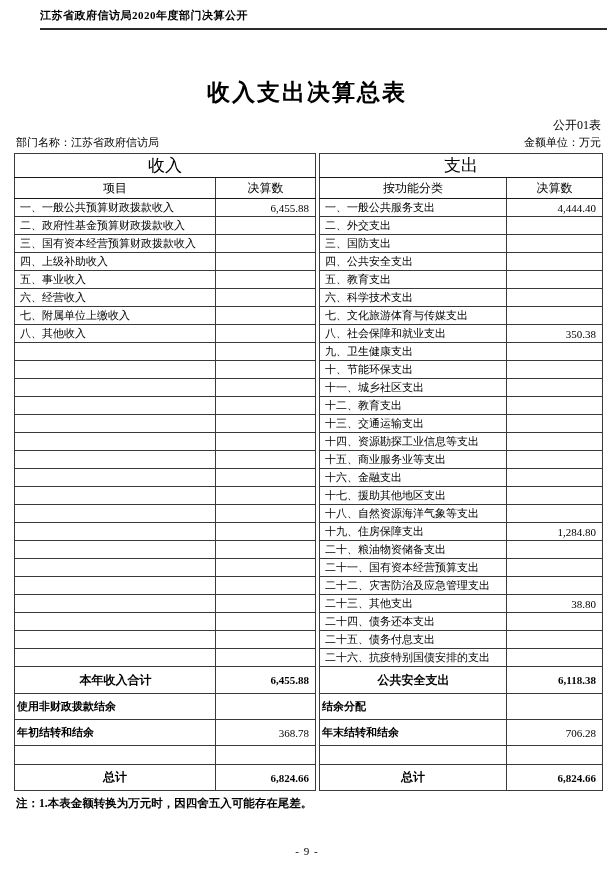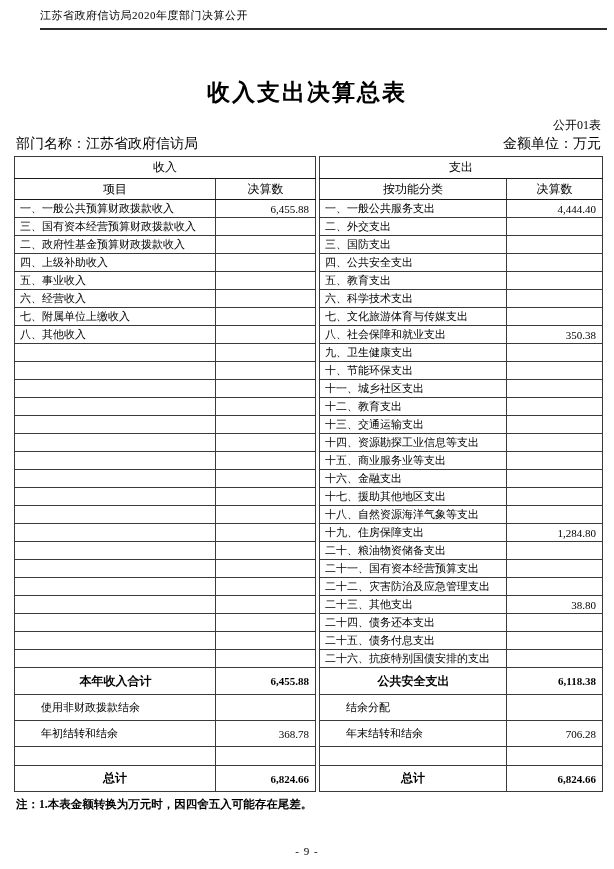--- a/index.html
+++ b/index.html
@@ -10,40 +10,40 @@
     font-family:"Liberation Serif","DejaVu Serif",serif;
     color:#000;
     overflow:hidden;
     margin:0 auto;
   }
   .doc-header{
     margin:8px 7px 0 40px;
     padding-bottom:5px;
     border-bottom:2px solid #2b2b2b;
     font-size:11px;
-    font-weight:normal;
+    font-weight:bold;
     letter-spacing:0.5px;
   }
   .page-title{
     margin:47px 0 0 0;
     text-align:center;
     font-size:23px;
     font-weight:bold;
     letter-spacing:2px;
   }
   .table-no{
     margin:9px 13px 0 0;
     text-align:right;
     font-size:12px;
   }
   .meta-row{
     display:flex;
     justify-content:space-between;
     margin:1px 13px 3px 16px;
-    font-size:14px;
+    font-size:11px;
   }
   .tables{
     display:flex;
     gap:3px;
     margin-left:14px;
     width:587px;
   }
   table{
     border-collapse:collapse;
     table-layout:fixed;
@@ -52,29 +52,29 @@
   table.left{width:301px;}
   table.right{width:283px;}
   td,th{
     border:1px solid #3a3a3a;
     font-size:11px;
     font-weight:normal;
     padding:0;
     overflow:hidden;
     white-space:nowrap;
   }
-  tr.head1 th{height:21px;font-size:12px;border-bottom:1.8px solid #1a1a1a;}
+  tr.head1 th{height:21px;font-size:17px;border-bottom:1.8px solid #1a1a1a;}
   tr.head2 th{height:20px;font-size:12px;border-bottom:1.8px solid #1a1a1a;}
   tr.data td{height:17px;}
   td.lbl{text-align:left;padding-left:5px;}
   td.num{text-align:right;padding-right:6px;}
   tr.total td{height:26px;font-weight:bold;border-top:1.8px solid #1a1a1a;}
   tr.total td.lbl{text-align:center;padding-left:1px;font-size:12px;}
   tr.item td{height:25px;}
-  tr.item td.lbl{padding-left:26px;}
+  tr.item td.lbl{padding-left:2px;font-weight:bold;}
   tr.blank td{height:18px;}
   tr.grand td{height:25px;font-weight:bold;border-top:1.8px solid #1a1a1a;}
   tr.grand td.lbl{text-align:center;padding-left:0;font-size:12px;}
   .note{
     margin:5px 0 0 16px;
     font-size:11.5px;
     font-weight:bold;
   }
   .page-num{
     position:absolute;
@@ -122,25 +122,25 @@
           <th>项目</th>
           <th>决算数</th>
         </tr>
       </thead>
       <tbody>
           <tr class="data">
             <td class="lbl">一、一般公共预算财政拨款收入</td>
             <td class="num">6,455.88</td>
           </tr>
           <tr class="data">
+            <td class="lbl">二、政府性基金预算财政拨款收入</td>
+            <td class="num"></td>
+          </tr>
+          <tr class="data">
             <td class="lbl">三、国有资本经营预算财政拨款收入</td>
-            <td class="num"></td>
-          </tr>
-          <tr class="data">
-            <td class="lbl">二、政府性基金预算财政拨款收入</td>
             <td class="num"></td>
           </tr>
           <tr class="data">
             <td class="lbl">四、上级补助收入</td>
             <td class="num"></td>
           </tr>
           <tr class="data">
             <td class="lbl">五、事业收入</td>
             <td class="num"></td>
           </tr>

